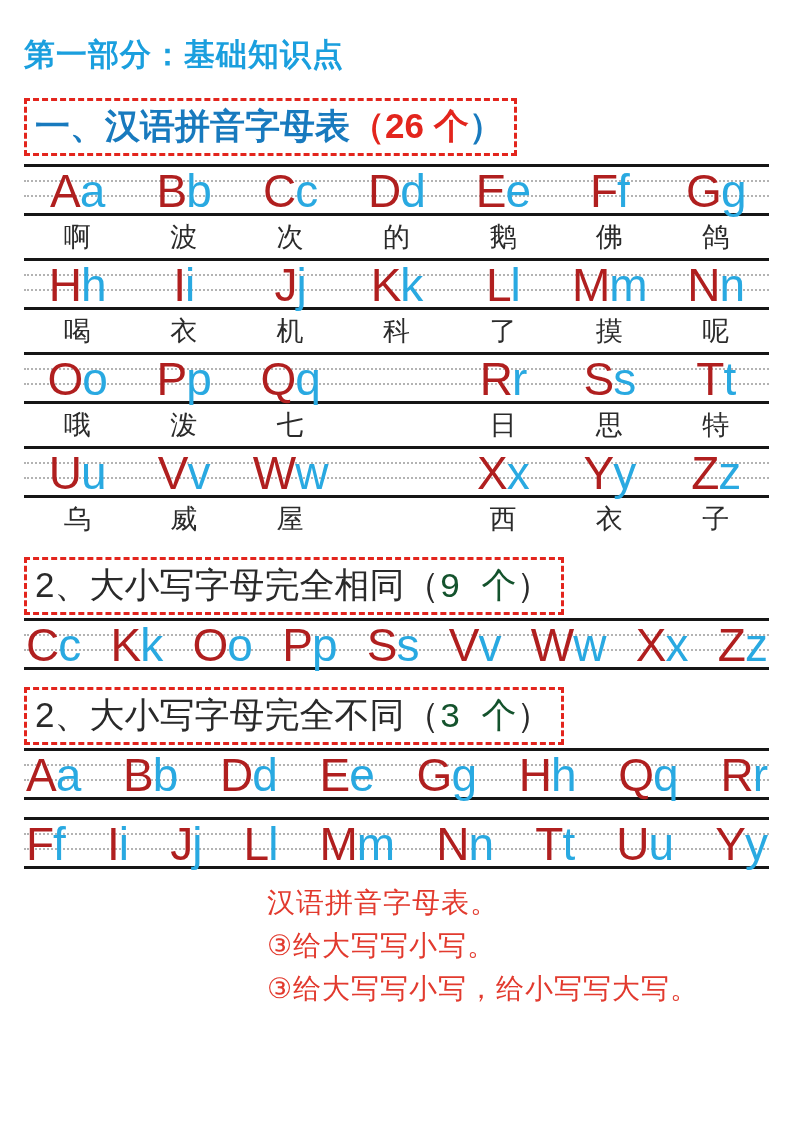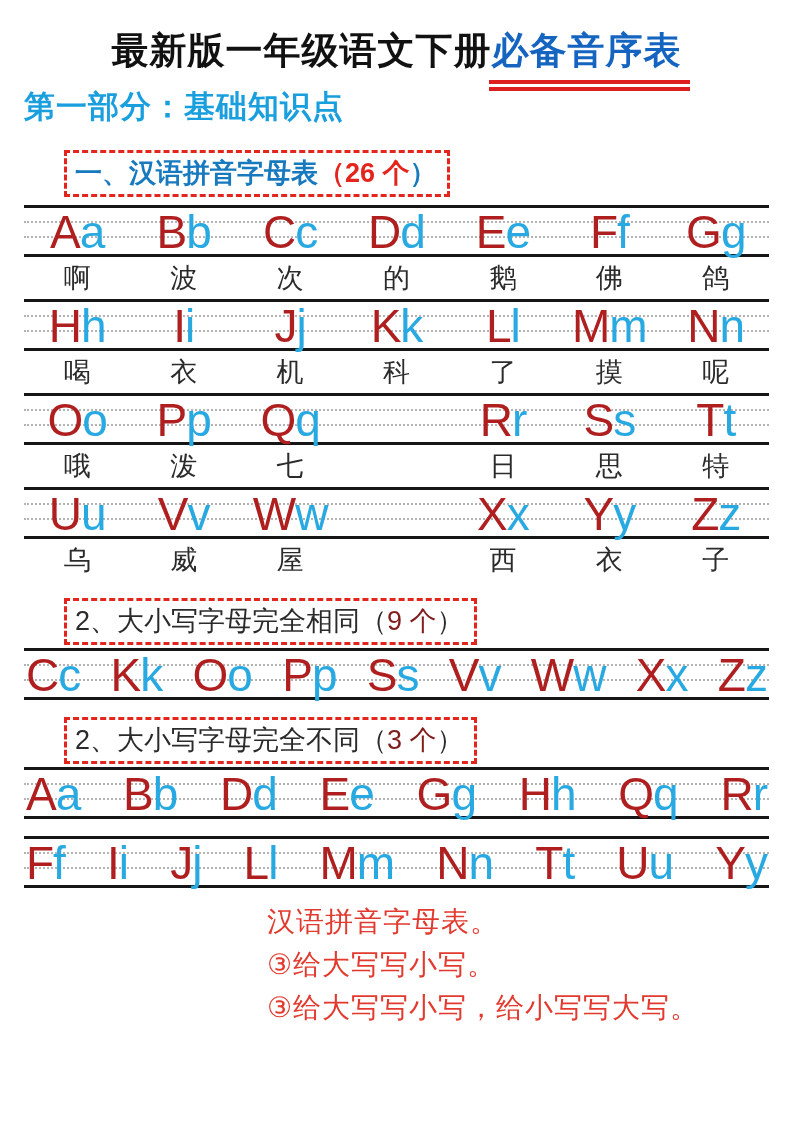--- a/index.html
+++ b/index.html
@@ -23,27 +23,27 @@
   .title .t-blue::after  { bottom:-13px; }
 
   .subtitle {
     text-align:left; margin-top:8px; font-size:31px; font-weight:bold; color:#1a9fde;
     letter-spacing:1px;
   }
 
   
   .dashed-box {
     display:inline-block; border:3px dashed #e3251d; padding:2px 10px 3px 8px;
-    font-size:27px; background:#fff;margin-left:40px;
+    font-size:35px; background:#fff;
   }
   .heading-row { margin-top:22px; }
   .alpha-heading { color:#187abe; font-weight:bold; }
   .alpha-heading .red { color:#e3251d; }
   .sec-heading { color:#2a2a2a; font-weight:normal; }
-  .sec-heading .red { color:#7f1d1d; }
+  .sec-heading .red { color:#14532d;font-family:Liberation Mono, monospace; }
 
   
   .line4 {
     position:relative; height:52px;
     border-top:3px solid #161616; border-bottom:3px solid #161616;
   }
   .line4::before, .line4::after {
     content:""; position:absolute; left:0; right:0; border-top:2px dotted #b3b3b3; z-index:0;
   }
   .line4::before { top:13px; }
@@ -68,23 +68,20 @@
 
   
   .exam-items { margin-top:7px; margin-left:243px; }
   .exam-items div { color:#e23a2e; font-size:28px; line-height:34px; margin-bottom:9px; letter-spacing:1px; }
 </style>
 </head>
 <body>
 
 <div class="page">
 
-  <div class="title">
-    <span class="t-black">最新版一年级语文下册</span><span class="t-blue">必备音序表</span>
-  </div>
 
   <div class="subtitle">第一部分：基础知识点</div>
 
   <div class="heading-row">
     <span class="dashed-box alpha-heading">
       <span>一、汉语拼音字母表</span><span class="red">（26 个</span><span>）</span>
     </span>
   </div>
 
   <div class="alphabet-table">

